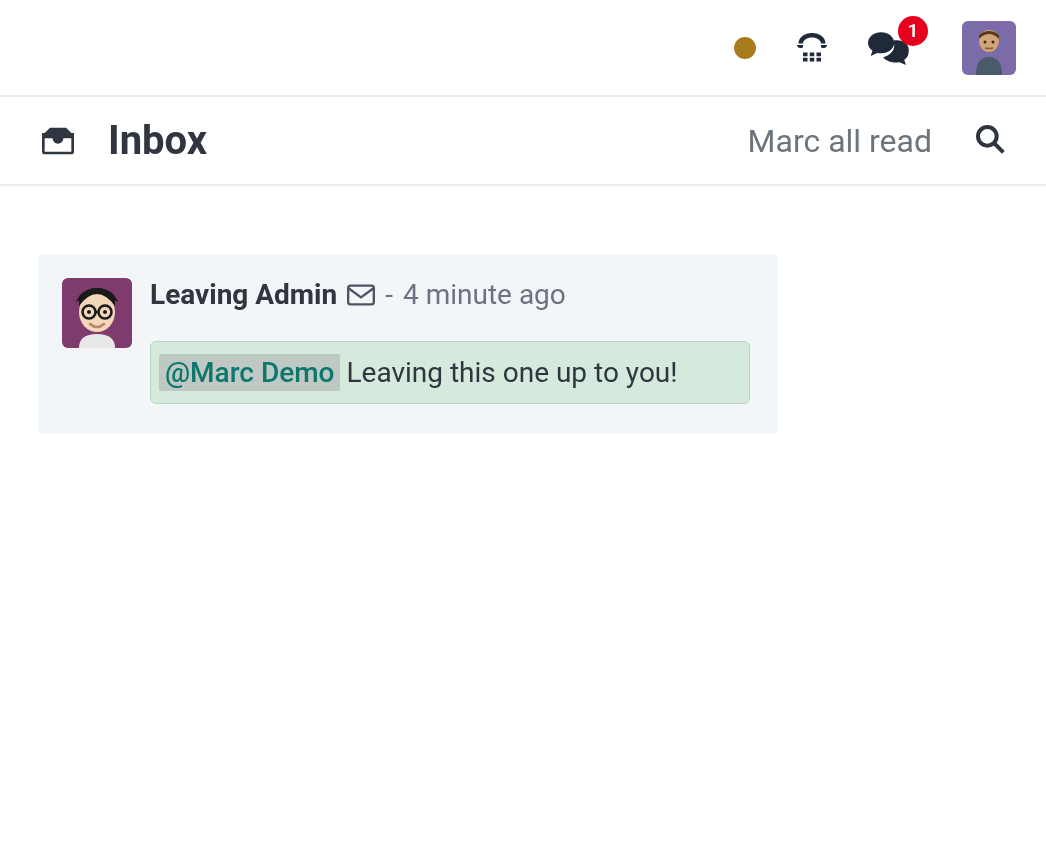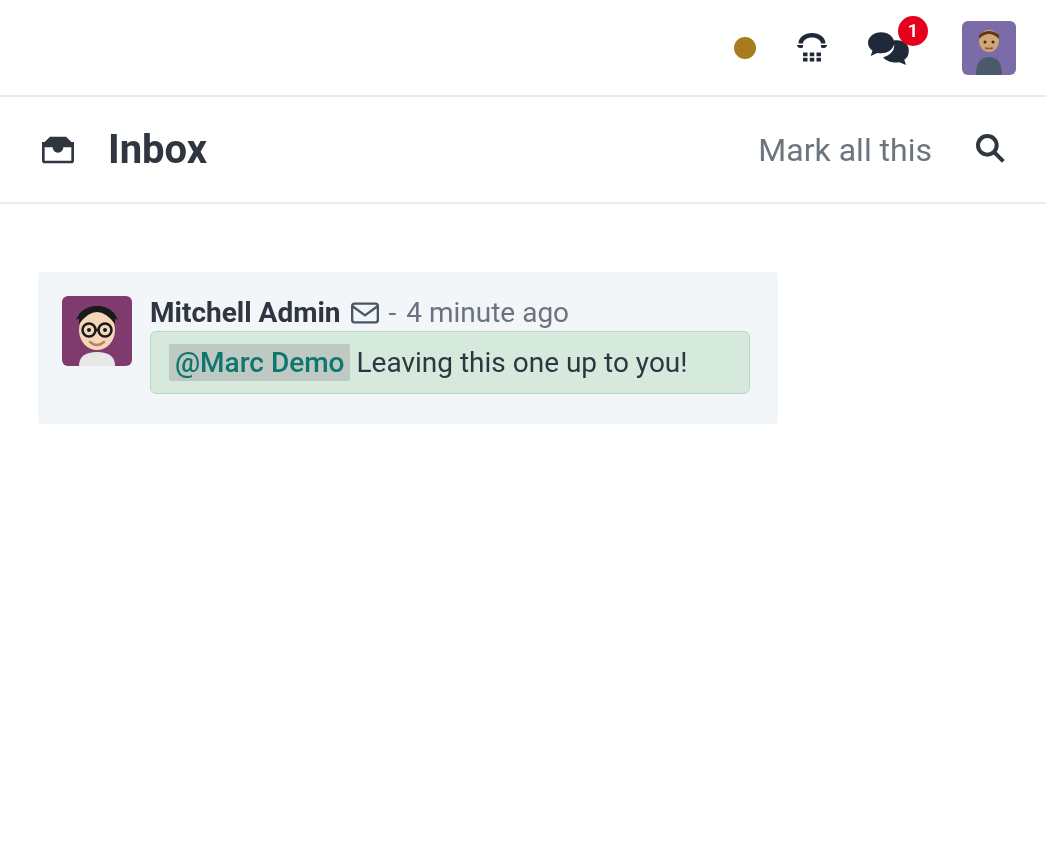--- a/index.html
+++ b/index.html
@@ -54,21 +54,21 @@
       font-size: 19px;
       font-weight: 600;
     }
     .avatar {
       width: 54px;
       height: 54px;
       border-radius: 6px;
       margin-left: 14px;
     }
     .page-header {
-      height: 107px;
+      height: 89px;
       border-bottom: 2px solid #e9ecef;
       display: flex;
       align-items: center;
       padding: 0 40px 0 42px;
     }
     .inbox-icon-wrap {
       display: flex;
       align-items: center;
     }
     .page-title {
@@ -128,25 +128,25 @@
       display: inline-flex;
       align-items: center;
     }
     .meta-separator {
       color: #6b7280;
     }
     .message-time {
       color: #6b7280;
     }
     .message-body {
-      margin-top: 2px;
+      margin-top: 30px;
       background: #d5e9dc;
       border: 1px solid #b8d8c4;
       border-radius: 6px;
-      padding: 14px 18px;
+      padding: 14px 8px;
       font-size: 28px;
       color: #2f3640;
       display: inline-block;
       width: 100%;
     }
     .mention {
       background: #bfc9c3;
       color: #0f766e;
       padding: 2px 6px;
       border-radius: 2px;
@@ -195,21 +195,21 @@
 </div>
 
 <div class="page-header">
   <div class="inbox-icon-wrap">
     <svg width="32" height="28" viewBox="0 0 24 20" fill="#2f3640">
       <path d="M22 4L18 0H6L2 4H0v14c0 1.1.9 2 2 2h20c1.1 0 2-.9 2-2V4h-2zM2 8h6c0 2.2 1.8 4 4 4s4-1.8 4-4h6v10H2V8z"></path>
     </svg>
   </div>
   <div class="page-title">Inbox</div>
   <div class="header-spacer"></div>
-  <div class="mark-all-read">Mark all this</div>
+  <div class="mark-all-read">Marc all read</div>
   <div class="search-icon-wrap">
     <svg width="32" height="32" viewBox="0 0 24 24" fill="none" stroke="#2f3640" stroke-width="3">
       <circle cx="10" cy="10" r="7"></circle>
       <line x1="15.5" y1="15.5" x2="22" y2="22"></line>
     </svg>
   </div>
 </div>
 
 <div class="content-area">
   <div class="message-card">
@@ -224,21 +224,21 @@
           <circle cx="43" cy="34" r="6.5" fill="none" stroke="#1a1a1a" stroke-width="2.5"></circle>
           <line x1="33.5" y1="34" x2="36.5" y2="34" stroke="#1a1a1a" stroke-width="2.5"></line>
           <circle cx="27" cy="34" r="2" fill="#1a1a1a"></circle>
           <circle cx="43" cy="34" r="2" fill="#1a1a1a"></circle>
           <path d="M28 46 Q35 52 42 46" stroke="#b8846a" stroke-width="2.5" fill="none" stroke-linecap="round"></path>
           <path d="M17 70 Q17 56 35 56 Q53 56 53 70 Z" fill="#e8e8e8"></path>
         </svg>
       </div>
       <div class="message-meta-body">
         <div class="message-meta">
-          <span class="sender-name">Mitchell Admin</span>
+          <span class="sender-name">Leaving Admin</span>
           <span class="envelope-icon">
             <svg width="28" height="22" viewBox="0 0 24 18" fill="none" stroke="#4b5563" stroke-width="2">
               <rect x="1" y="1" width="22" height="16" rx="2"></rect>
               <path d="M1 3l11 8 11-8"></path>
             </svg>
           </span>
           <span class="meta-separator">-</span>
           <span class="message-time">4 minute ago</span>
         </div>
         <div class="message-body">

